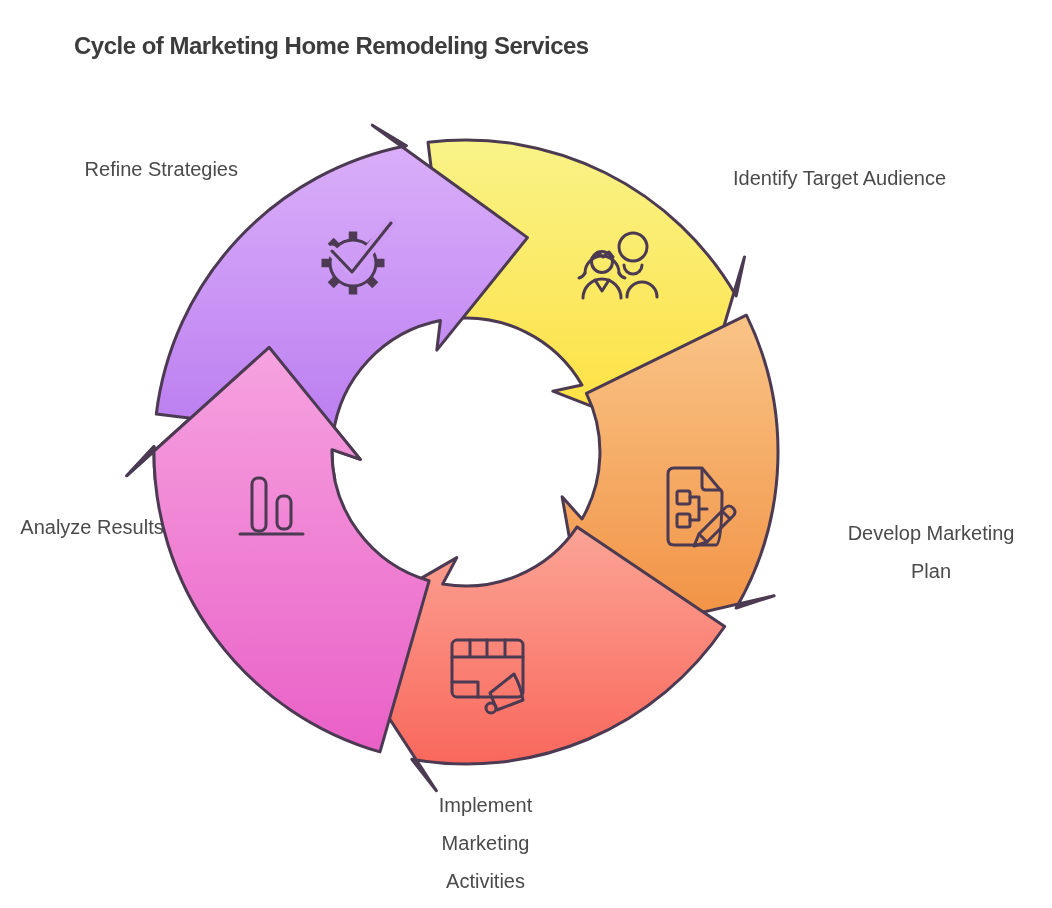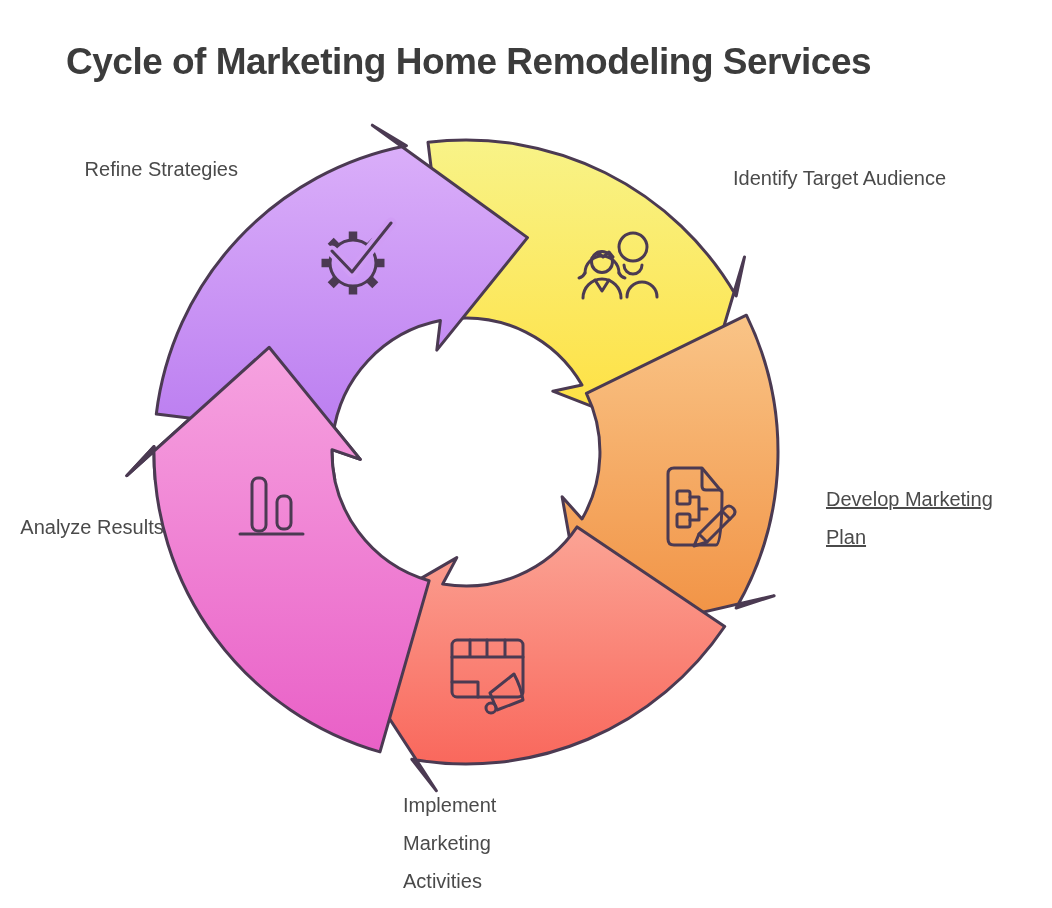--- a/index.html
+++ b/index.html
@@ -1,26 +1,26 @@
 <!DOCTYPE html>
 <html style="--outline: #4b3a52; --text-color: #4a4a4a; --title-color: #3c3c3c;"><head>
 <meta charset="utf-8">
 <style>
   html,body{margin:0;padding:0;background:#ffffff;}
   body{width:1052px;height:908px;position:relative;overflow:hidden;
        font-family:"Liberation Sans", sans-serif;}
-  .title{position:absolute;left:66px;top:16px;font-size:37px;font-weight:bold;
+  .title{position:absolute;left:74px;top:16px;font-size:24px;font-weight:bold;
          color:var(--title-color,#3c3c3c);letter-spacing:-0.5px;white-space:nowrap;}
   .step-label{position:absolute;font-size:20px;line-height:38px;
               color:var(--text-color,#4a4a4a);}
   #lbl-refine{left:58px;top:150px;width:180px;text-align:right;}
   #lbl-identify{left:733px;top:159px;width:215px;text-align:left;}
-  #lbl-develop{left:826px;top:480px;width:210px;text-align:left;text-decoration:underline;}
+  #lbl-develop{left:826px;top:514px;width:210px;text-align:center;}
   #lbl-analyze{left:12px;top:508px;width:160px;text-align:center;}
-  #lbl-implement{left:403px;top:786px;width:165px;}
+  #lbl-implement{left:403px;top:786px;width:165px;text-align:center;}
   svg{position:absolute;left:0;top:0;}
   .icon-stroke{fill:none;stroke:var(--outline,#4b3a52);stroke-width:3;
                stroke-linecap:round;stroke-linejoin:round;}
   .icon-stroke-thick{fill:none;stroke:var(--outline,#4b3a52);stroke-width:8.5;}
 </style>
 </head>
 <body>
 
 <h1 class="title">Cycle of Marketing Home Remodeling Services</h1>
 

